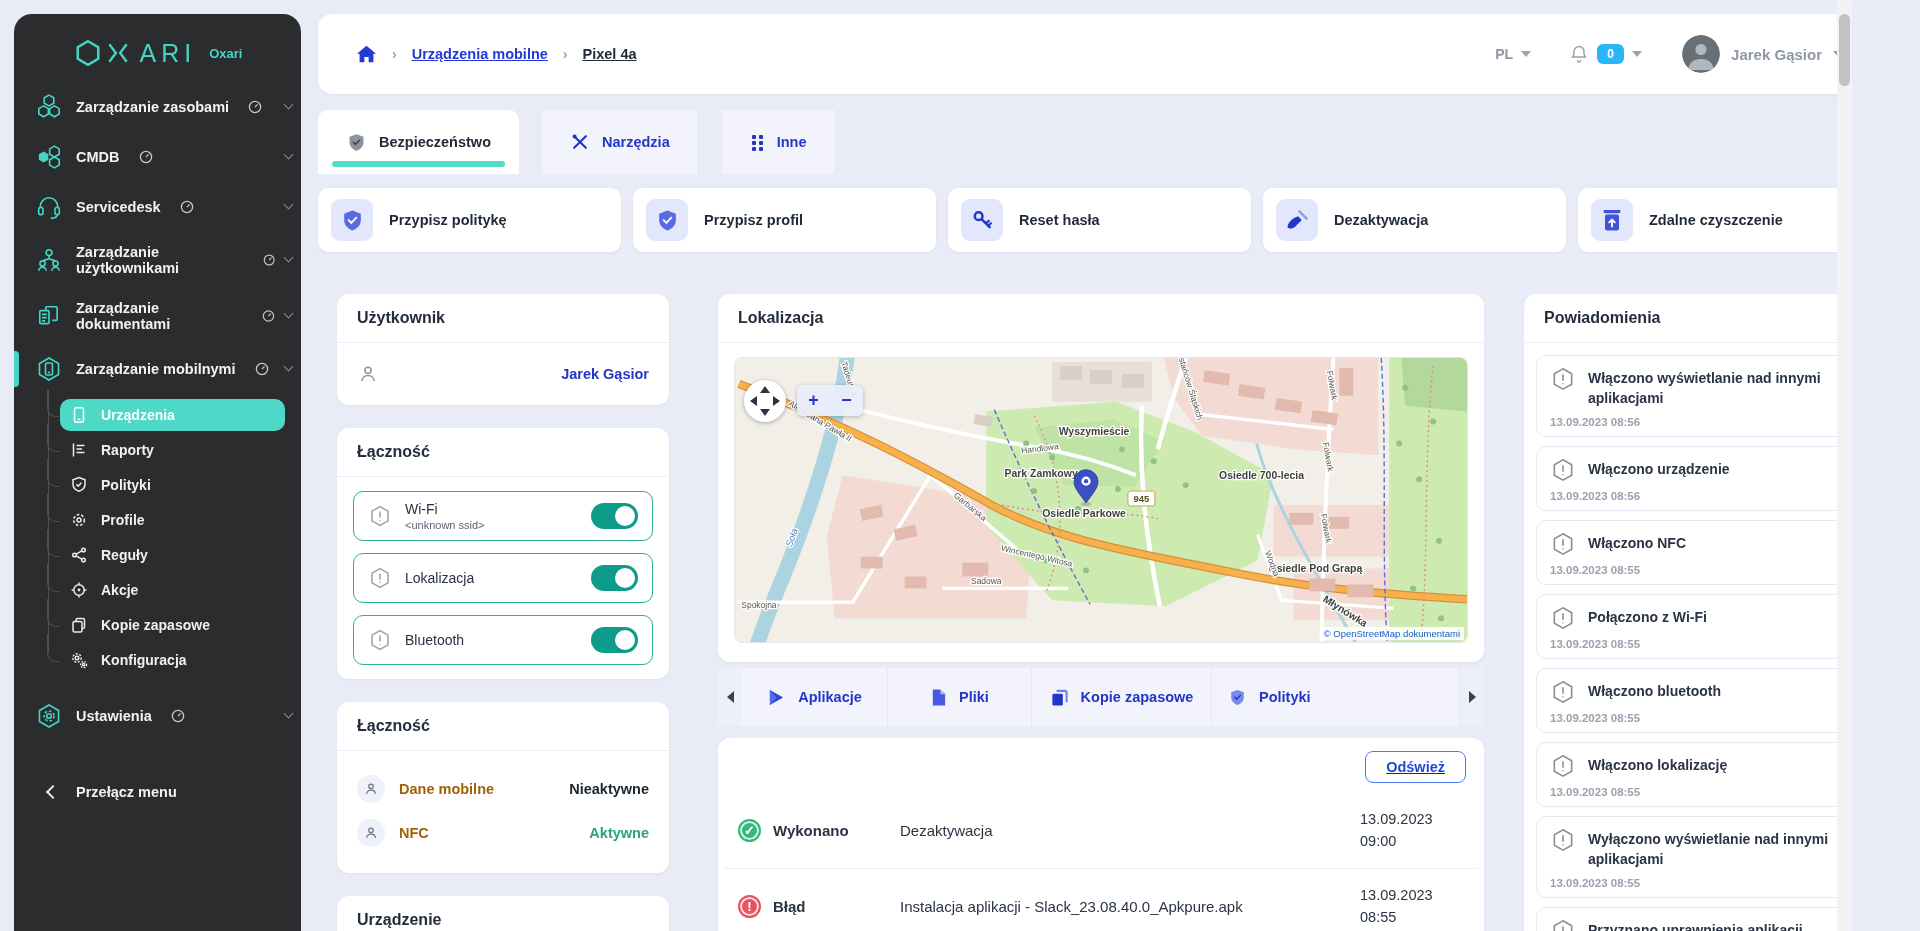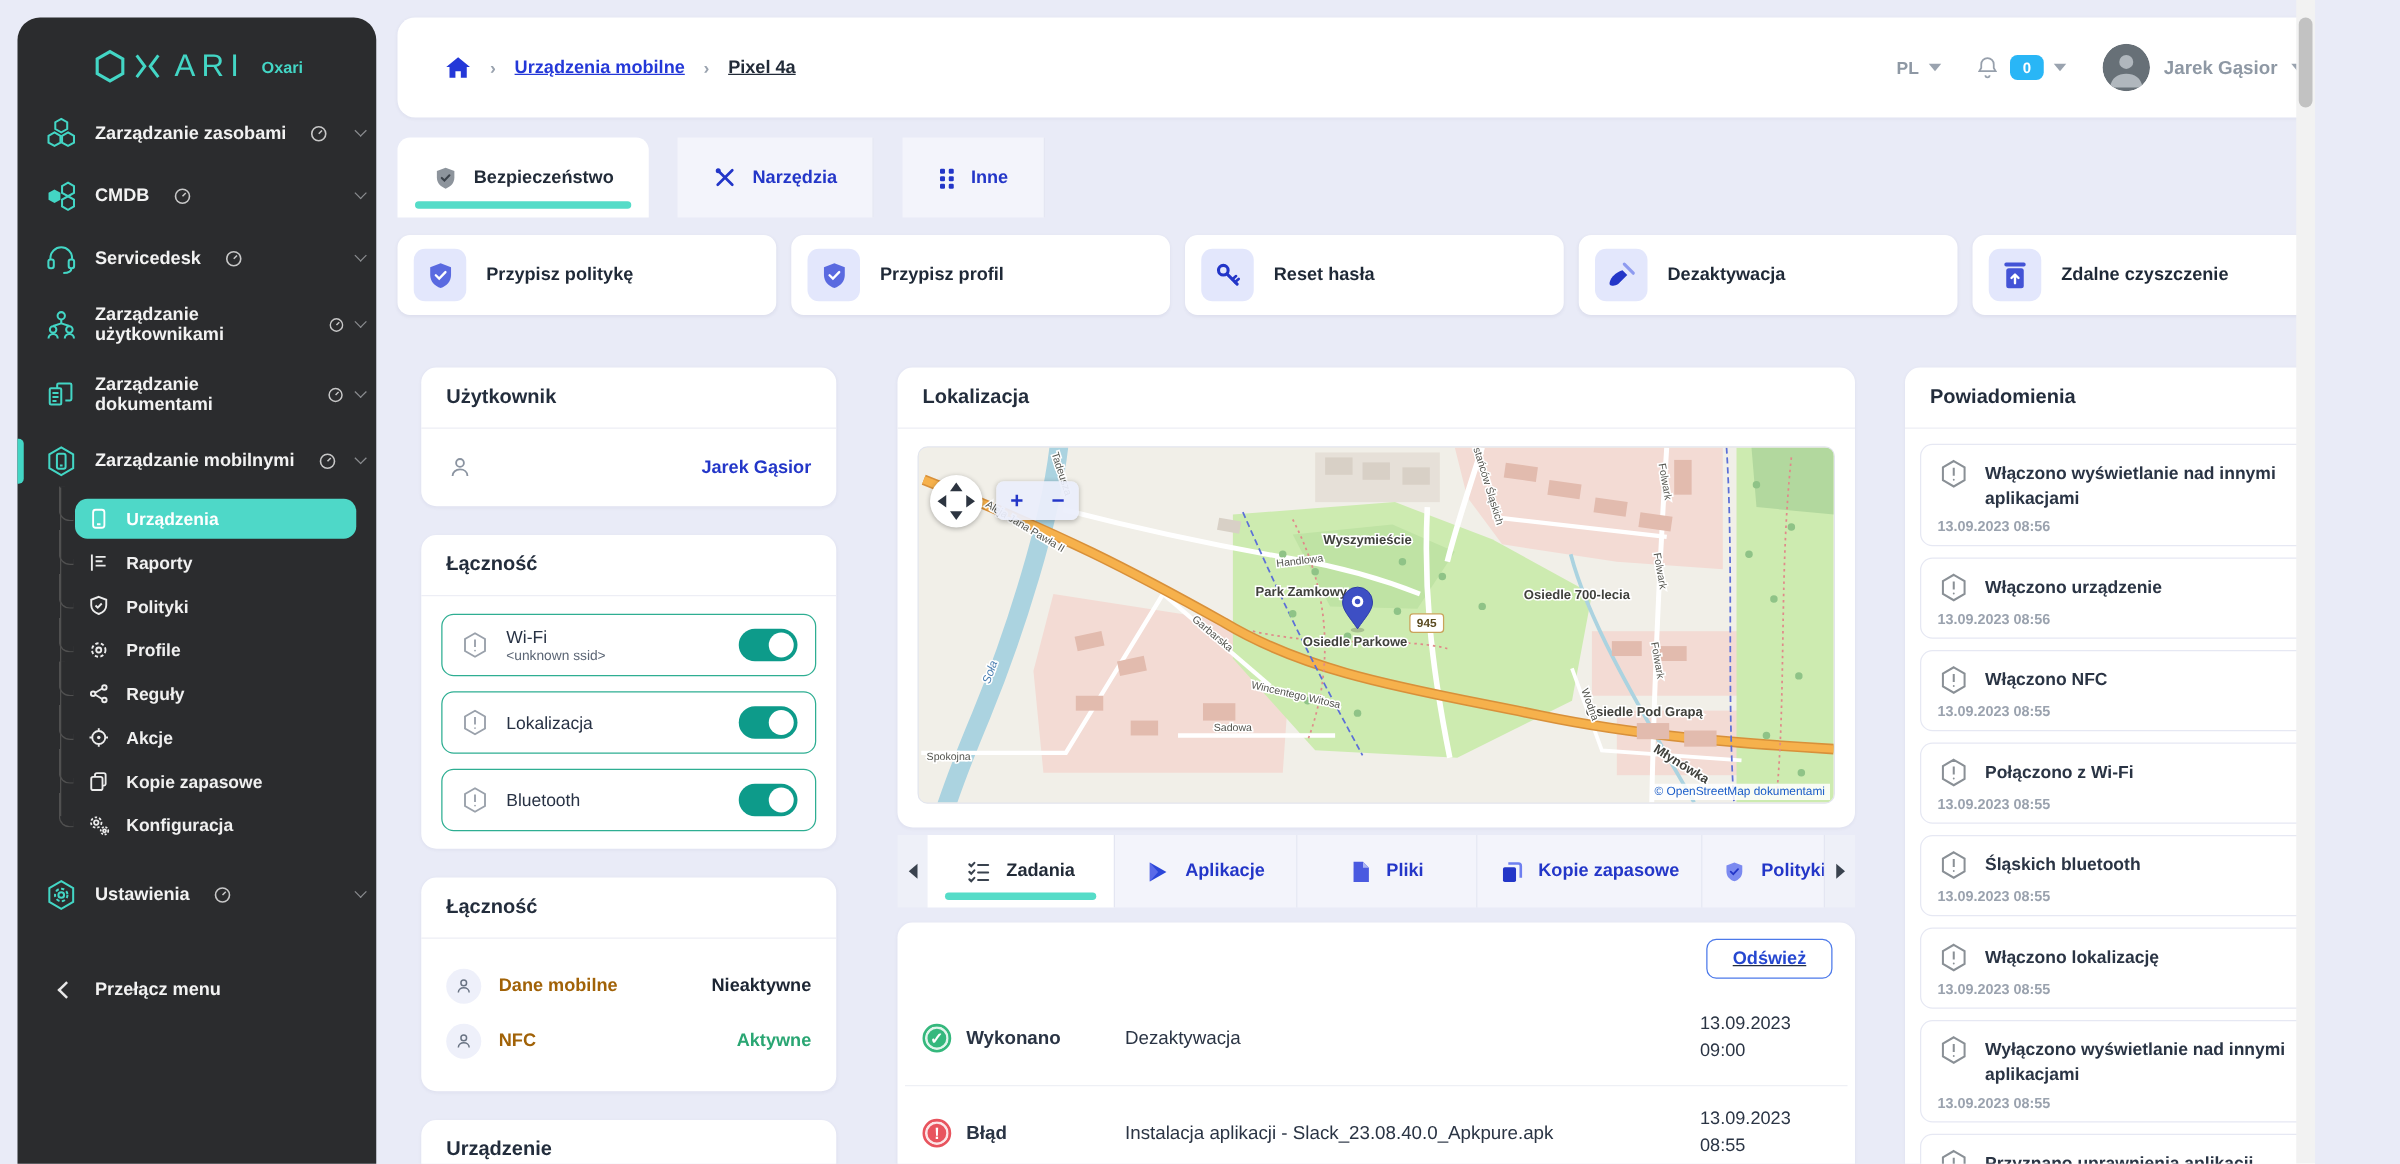--- a/index.html
+++ b/index.html
@@ -38,21 +38,21 @@
                transform:rotate(45deg); margin-left:8px; }
 
   
   .topbar { position:absolute; left:318px; top:14px; width:1563px; height:80px; background:#fff;
             border-radius:14px; display:flex; align-items:center; padding:0 38px;
             box-shadow:0 1px 3px rgba(30,40,90,.05); }
   .crumbs { display:flex; align-items:center; gap:15px; }
   .crumb-sep { color:#9aa3af; font-size:14px; font-weight:700; }
   .crumb-link { font-size:14.5px; font-weight:700; color:#2438d8; text-decoration:underline; cursor:pointer; }
   .crumb-current { font-size:14.5px; font-weight:700; color:#222b38; text-decoration:underline; cursor:pointer; }
-  .top-right { margin-left:auto; display:flex; align-items:center; gap:17px; }
+  .top-right { margin-left:auto; display:flex; align-items:center; gap:28px; }
   .lang { display:flex; align-items:center; gap:8px; color:#8e98a4; font-weight:700; font-size:14px; cursor:pointer; }
   .caret { width:0; height:0; border-left:5px solid transparent; border-right:5px solid transparent;
            border-top:6px solid #9aa3af; }
   .bell-group { display:flex; align-items:center; gap:8px; margin-left:10px; cursor:pointer; }
   .badge { min-width:27px; height:20px; border-radius:6px; background:#29b6f6; color:#fff; font-size:12px;
            font-weight:700; display:flex; align-items:center; justify-content:center; padding:0 6px; }
   .user-group { display:flex; align-items:center; gap:11px; margin-left:12px; cursor:pointer; }
   .user-name { color:#8e98a4; font-size:15px; font-weight:600; }
 
   
@@ -729,33 +729,20 @@
           <span class="zoombtn">−</span>
         </div>
         <span class="attrib">© OpenStreetMap dokumentami</span>
       </div>
     </section>
 
     <div class="dtabs">
       <div class="dt-arrow">
           <span class="arr-l"></span>
         </div>
-      <div class="dtab active" style="width:150px;">
-        <span style="display:flex;">
-          <svg width="20" height="20" viewBox="0 0 20 20" stroke="#39424e" stroke-width="1.7" fill="none" stroke-linecap="round">
-              <path d="M2.5,4.5 l1.5,1.5 l2.5-2.7"></path>
-              <path d="M9.5,5 h8"></path>
-              <path d="M2.5,10.5 l1.5,1.5 l2.5-2.7"></path>
-              <path d="M9.5,11 h8"></path>
-              <path d="M2.5,16.5 l1.5,1.5 l2.5-2.7"></path>
-              <path d="M9.5,17 h8"></path>
-            </svg>
-        </span>
-        <span>Zadania</span>
-      </div>
       <div class="dtab" style="width:146px;">
         <span style="display:flex;">
           <svg width="19" height="19" viewBox="0 0 20 20">
               <path d="M3,2 L17,10 L3,18 Z" fill="#2b46d9"></path>
               <path d="M3,2 L10,10 L3,18 Z" fill="#5a6ae8"></path>
             </svg>
         </span>
         <span>Aplikacje</span>
       </div>
       <div class="dtab" style="width:144px;">
@@ -889,21 +876,21 @@
 
         <div class="nitem">
           <div class="top">
             <span style="display:flex;">
               <svg width="26" height="26" viewBox="0 0 24 24" fill="none" stroke="#8a9096" stroke-width="1.5">
                   <path d="M12,2.6 L20,7.2 V16.8 L12,21.4 L4,16.8 V7.2 Z"></path>
                   <path d="M12,7.5 V13.5"></path>
                   <circle cx="12" cy="16.4" r="0.7" fill="#8a9096" stroke="none"></circle>
                 </svg>
             </span>
-            <span class="ntitle">Śląskich bluetooth</span>
+            <span class="ntitle">Włączono bluetooth</span>
           </div>
           <div class="ntime">13.09.2023 08:55</div>
         </div>
 
         <div class="nitem">
           <div class="top">
             <span style="display:flex;">
               <svg width="26" height="26" viewBox="0 0 24 24" fill="none" stroke="#8a9096" stroke-width="1.5">
                   <path d="M12,2.6 L20,7.2 V16.8 L12,21.4 L4,16.8 V7.2 Z"></path>
                   <path d="M12,7.5 V13.5"></path>

